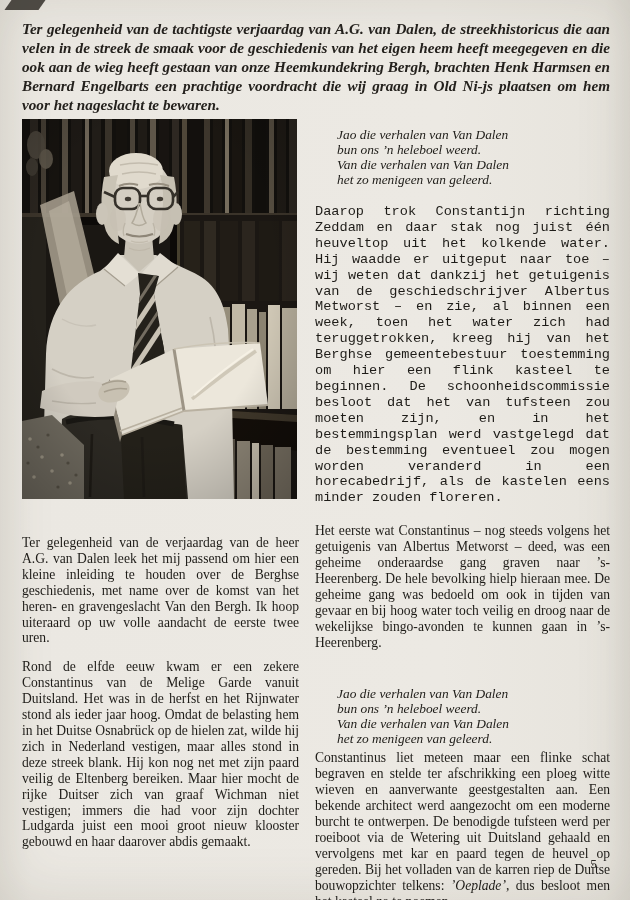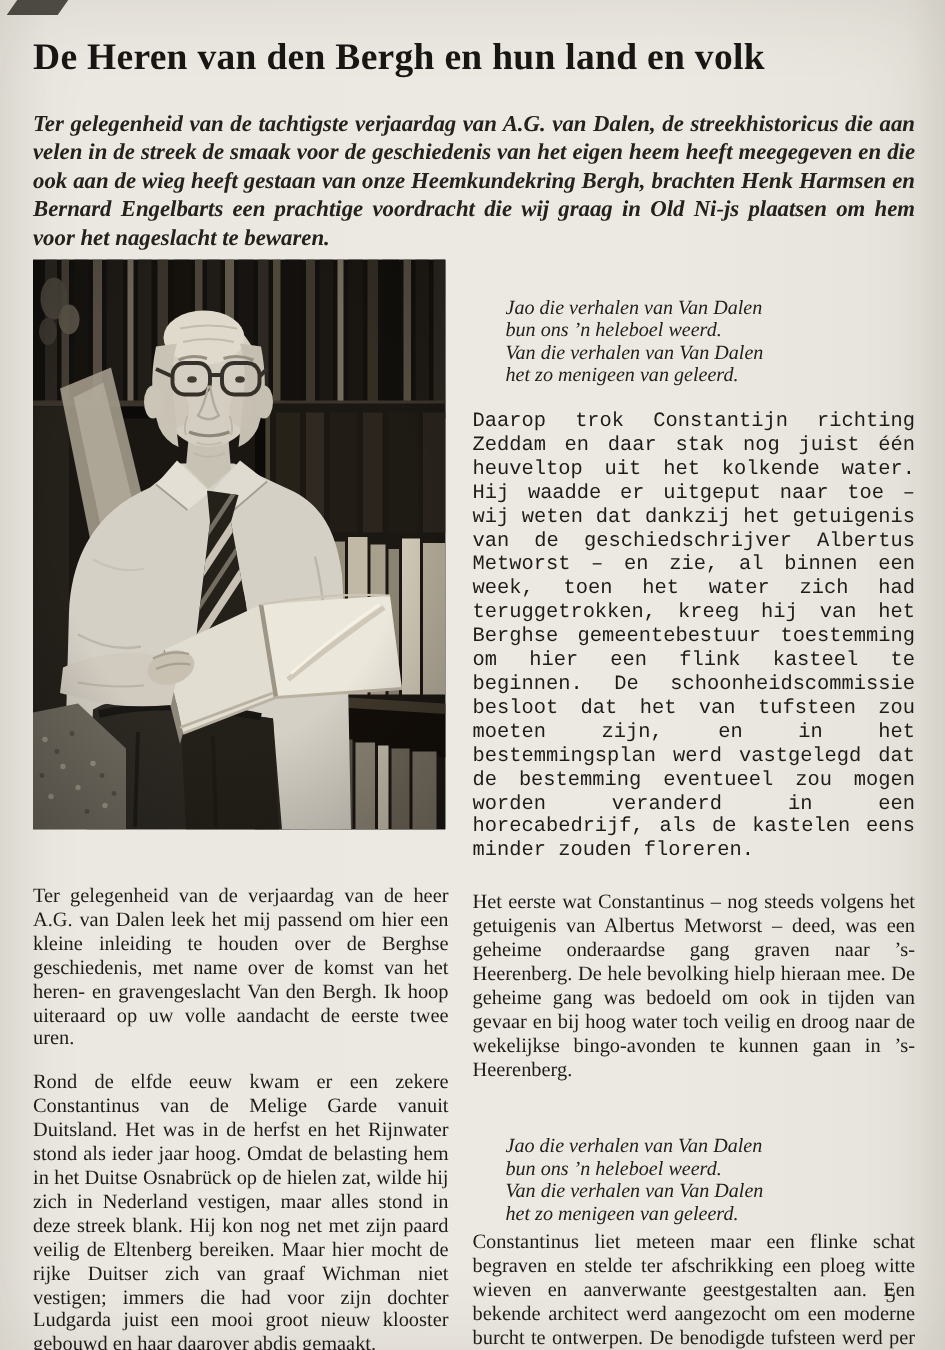--- a/index.html
+++ b/index.html
@@ -38,42 +38,41 @@
   .col-right{flex:1;min-width:0;}
   .photo-wrap{width:275px;height:380px;}
   .photo-wrap svg{display:block;width:275px;height:380px;}
   p.body{
     margin:0;font-size:13.6px;line-height:15.9px;
     text-align:justify;color:#1e1c18;
   }
   .col-left p.first{margin-top:36px;}
   .col-left p.second{margin-top:13px;}
   .verse{
-    margin:24px 0 0 22px;
+    margin:8px 0 0 22px;
     font-style:italic;font-size:13.4px;line-height:15px;color:#22201c;
   }
   .verse .line{white-space:nowrap;}
   .col-right p.p1{margin-top:17px;font-family:Liberation Mono, monospace;}
   .col-right p.p2{margin-top:17px;}
   .verse.second{margin-top:36px;}
   .col-right p.p3{margin-top:4px;}
   .emph{font-style:italic;}
   .page-number{
     position:absolute;right:33px;bottom:28px;
     font-size:13.5px;color:#2a2722;
   }
 </style>
 </head>
 <body>
 
 <div class="page">
   <div class="scan-artifact"></div>
   <div class="content">
 
-    <h1 class="title">De Heren van den Bergh en hun land en volk</h1>
 
     <p class="intro">Ter gelegenheid van de tachtigste verjaardag van A.G. van Dalen, de streekhistoricus die aan velen in de streek de smaak voor de geschiedenis van het eigen heem heeft meegegeven en die ook aan de wieg heeft gestaan van onze Heemkundekring Bergh, brachten Henk Harmsen en Bernard Engelbarts een prachtige voordracht die wij graag in Old Ni-js plaatsen om hem voor het nageslacht te bewaren.</p>
 
     <div class="columns">
 
       <div class="col-left">
         <div class="photo-wrap">
 
           <svg viewBox="0 0 275 380" xmlns="http://www.w3.org/2000/svg">
             <defs>

